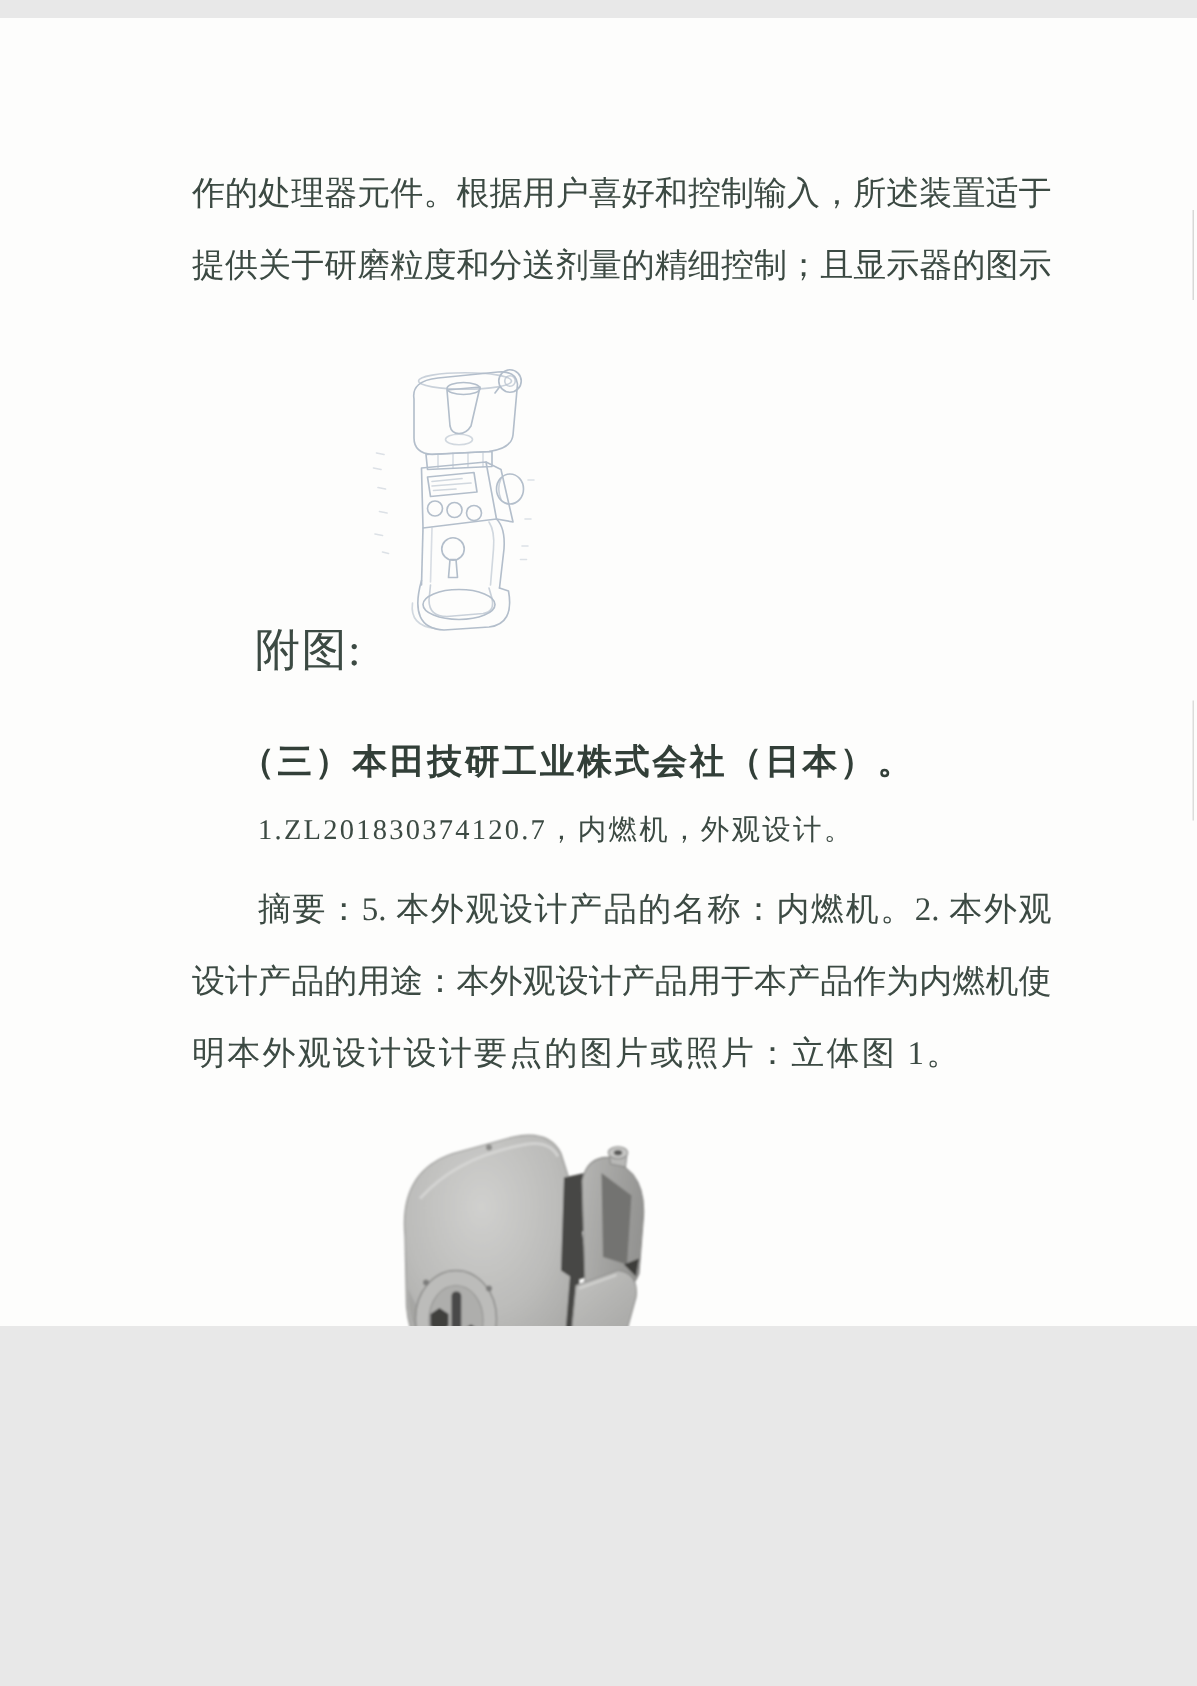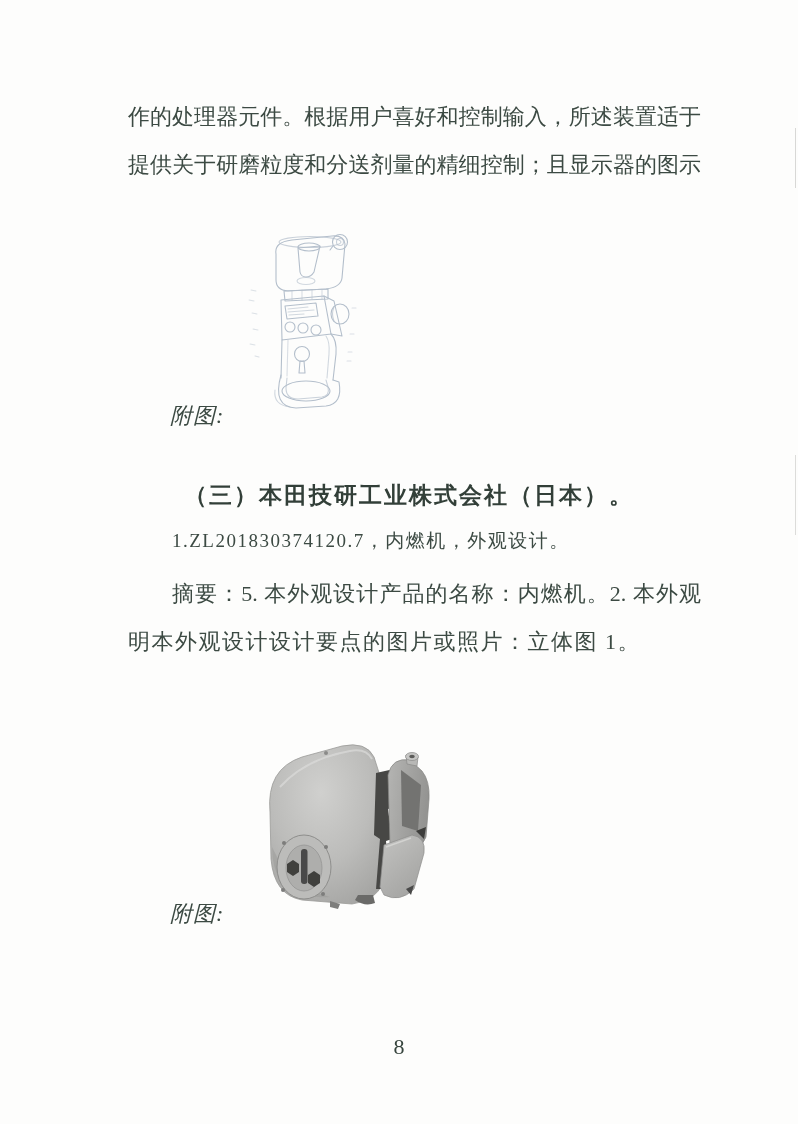--- a/index.html
+++ b/index.html
@@ -1,43 +1,43 @@
 <!DOCTYPE html>
 <html><head>
 <meta charset="utf-8">
 <style>
   html,body{margin:0;padding:0;background:#e8e8e8;}
   .doc{
     position:relative;
-    width:798px;height:1124px;
-    margin:0 auto;
+    width:798px;height:872px;
+    margin:12px auto;
     background:#fdfdfc;
     font-family:"Liberation Serif","DejaVu Serif",serif;
     color:#3c4a43;
     overflow:hidden;
   }
   .para{position:absolute;left:128px;width:573px;font-size:22px;line-height:48px;}
   .jline{
     text-align:justify;
     text-align-last:justify;
     text-justify:inter-character;
     height:48px;overflow:hidden;
   }
   .jline.last{text-align-last:left;letter-spacing:1.5px;}
   .intro{top:93px;}
   .abstract{top:570px;}
   .abstract .jline:first-child{text-indent:44px;}
   .fig-label{
     position:absolute;left:170px;
-    font-size:22px;letter-spacing:1px;font-style:italic;
+    font-size:30px;letter-spacing:1px;
   }
   .lab1{top:401px;}
   .lab2{top:899px;}
   .heading{
-    position:absolute;left:184px;top:480px;
+    position:absolute;left:160px;top:480px;
     font-size:23px;font-weight:bold;letter-spacing:2px;
     color:#323f38;
   }
   .item{
     position:absolute;left:172px;
     font-size:19px;letter-spacing:1.5px;
   }
   .item1{top:528px;}
   .item2{top:982px;}
   .page-num{
@@ -112,20 +112,21 @@
   </svg>
 
   <div class="fig-label lab1">附图:</div>
 
   <div class="heading">（三）本田技研工业株式会社（日本）。</div>
 
   <div class="item item1">1.ZL201830374120.7，内燃机，外观设计。</div>
 
   <div class="para abstract">
     <div class="jline">摘要：5. 本外观设计产品的名称：内燃机。2. 本外观</div>
+    <div class="jline">设计产品的用途：本外观设计产品用于本产品作为内燃机使</div>
     <div class="jline last">明本外观设计设计要点的图片或照片：立体图 1。</div>
   </div>
 
   <svg class="fig-engine" width="172" height="182" viewBox="0 0 172 182">
     <defs>
       <radialGradient id="gBody" cx="45%" cy="30%" r="80%">
         <stop offset="0%" stop-color="#d0d0ce"></stop>
         <stop offset="55%" stop-color="#bcbcba"></stop>
         <stop offset="100%" stop-color="#a3a3a1"></stop>
       </radialGradient>

